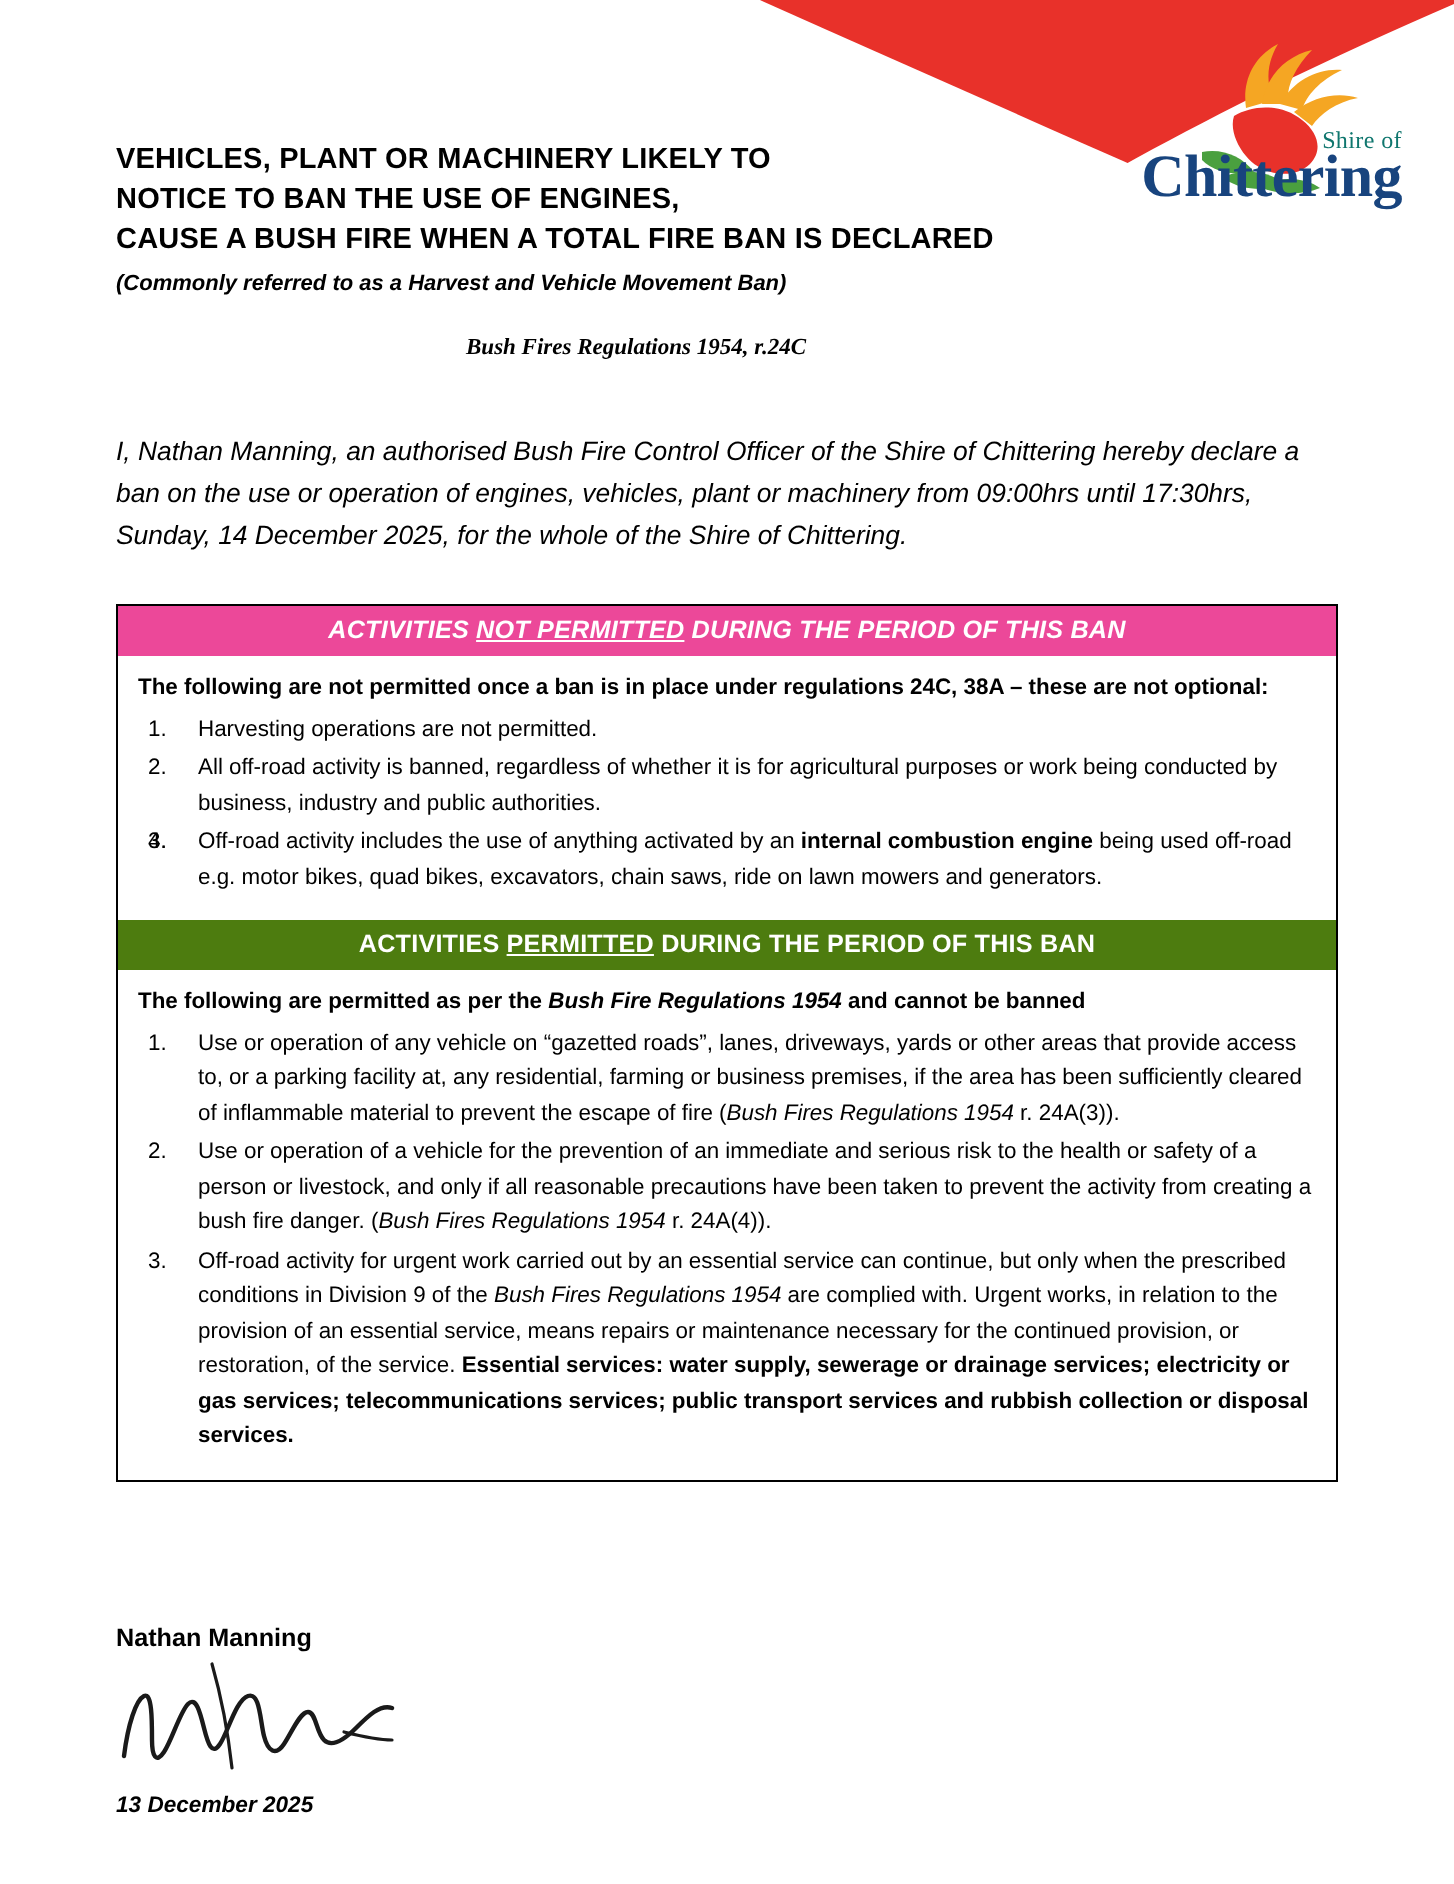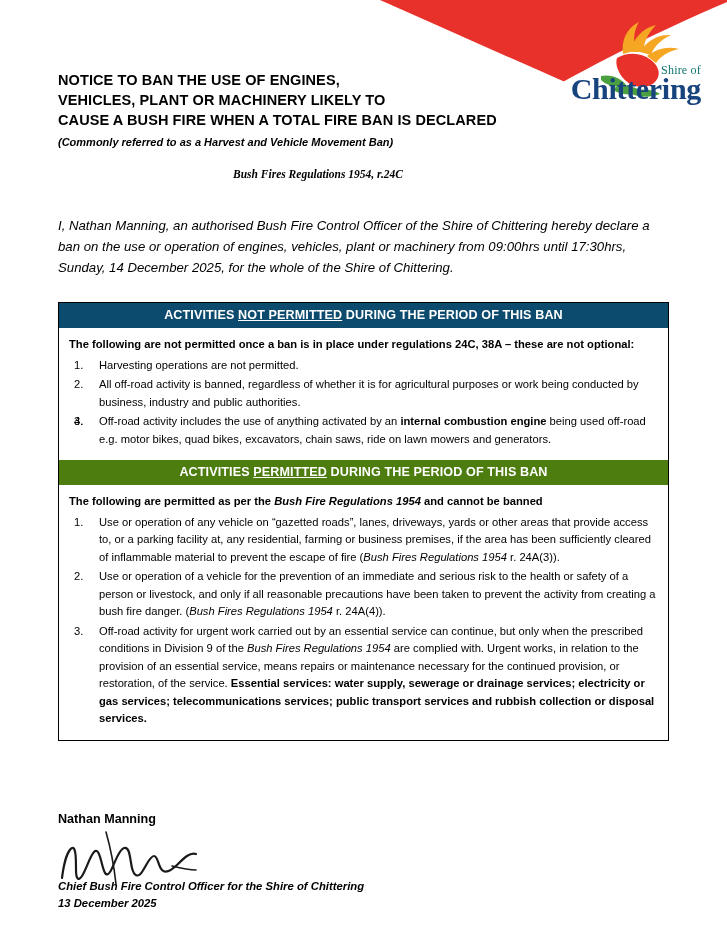--- a/index.html
+++ b/index.html
@@ -112,21 +112,21 @@
     background: #fff;
   }
   .band {
     text-align: center;
     font-size: 12.6px;
     font-weight: bold;
     color: #ffffff;
     padding: 5px 0 6px 0;
     letter-spacing: .1px;
   }
-  .band-red { background: #0c4a6e; }
+  .band-red { background: #ec4899; font-style: italic; }
   .band-grey { background: #4d7c0f; }
   .band u { text-decoration: underline; }
 
   .section-body {
     padding: 8px 10px 10px 10px;
     font-size: 11.2px;
     line-height: 17.5px;
   }
   .lead {
     font-weight: bold;
@@ -217,22 +217,22 @@
     <path d="M52,70 C62,66 74,68 82,74 C72,78 60,77 52,72 Z" fill="#4aa03f"></path>
     <path d="M70,74 C80,70 92,71 99,76 C89,80 78,79 70,76 Z" fill="#4aa03f"></path>
   </svg>
 </div>
 <div class="logo-text">
   <div class="logo-shire">Shire of</div>
   <div class="logo-name">Chittering</div>
 </div>
 
 <div class="title-block">
+  <div class="title-line">VEHICLES, PLANT OR MACHINERY LIKELY TO</div>
   <div class="title-line">NOTICE TO BAN THE USE OF ENGINES,</div>
-  <div class="title-line">VEHICLES, PLANT OR MACHINERY LIKELY TO</div>
   <div class="title-line">CAUSE A BUSH FIRE WHEN A TOTAL FIRE BAN IS DECLARED</div>
   <div class="subtitle">(Commonly referred to as a Harvest and Vehicle Movement Ban)</div>
   <div class="regulation">Bush Fires Regulations 1954, r.24C</div>
 </div>
 
 <div class="declaration">I, Nathan Manning, an authorised Bush Fire Control Officer of the Shire of Chittering hereby declare a ban on the use or operation of engines, vehicles, plant or machinery from 09:00hrs until 17:30hrs, Sunday, 14 December 2025, for the whole of the Shire of Chittering.</div>
 
 <div class="content-box">
 
   <div class="band band-red">
@@ -263,15 +263,14 @@
   </div>
 </div>
 
 <div class="sig-area">
   <div class="sig-name">Nathan Manning</div>
   <svg class="sig-mark" viewBox="0 0 220 70" xmlns="http://www.w3.org/2000/svg">
     <path d="M8,52 C10,36 14,24 18,22 C22,20 22,34 22,44 C22,52 24,56 28,50 C32,44 36,30 40,26 C44,22 46,30 48,38 C50,46 52,52 56,46 C60,40 64,24 70,22 C76,20 76,34 78,42 C80,50 84,52 88,46 C92,40 96,30 100,30 C104,30 104,40 108,44 C112,48 118,44 124,38 C130,32 136,26 142,28" fill="none" stroke="#1a1a1a" stroke-width="2.2" stroke-linecap="round"></path>
     <path d="M52,6 C56,20 60,40 62,58" fill="none" stroke="#1a1a1a" stroke-width="1.6" stroke-linecap="round"></path>
     <path d="M118,40 C126,42 134,44 142,44" fill="none" stroke="#1a1a1a" stroke-width="1.6" stroke-linecap="round"></path>
   </svg>
-  <div class="sig-role">Chief Bush Fire Control Officer for the Shire of Chittering</div>
   <div class="sig-date">13 December 2025</div>
 </div>
 
 </body></html>

